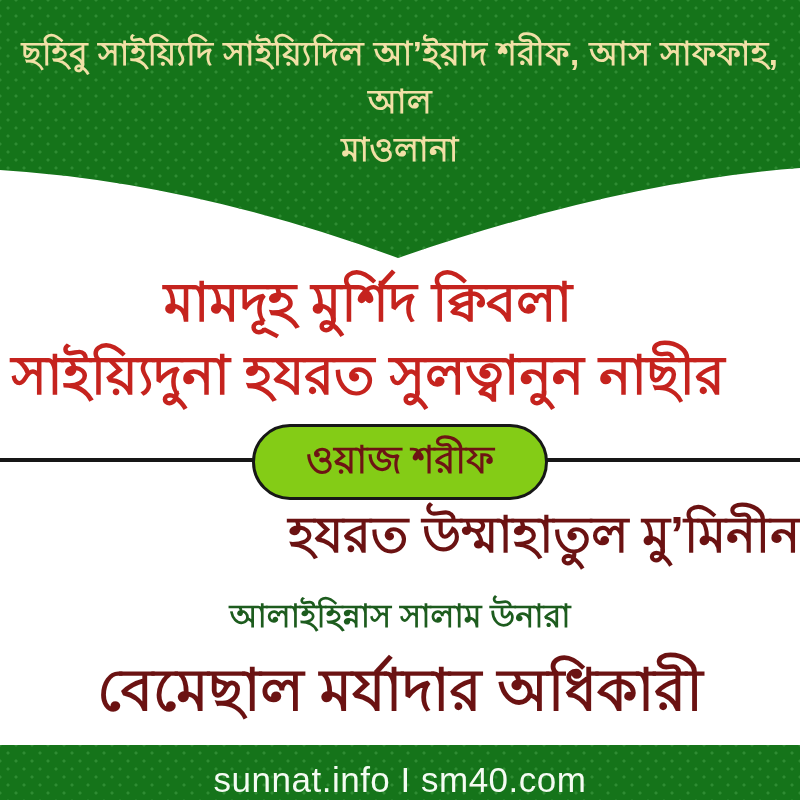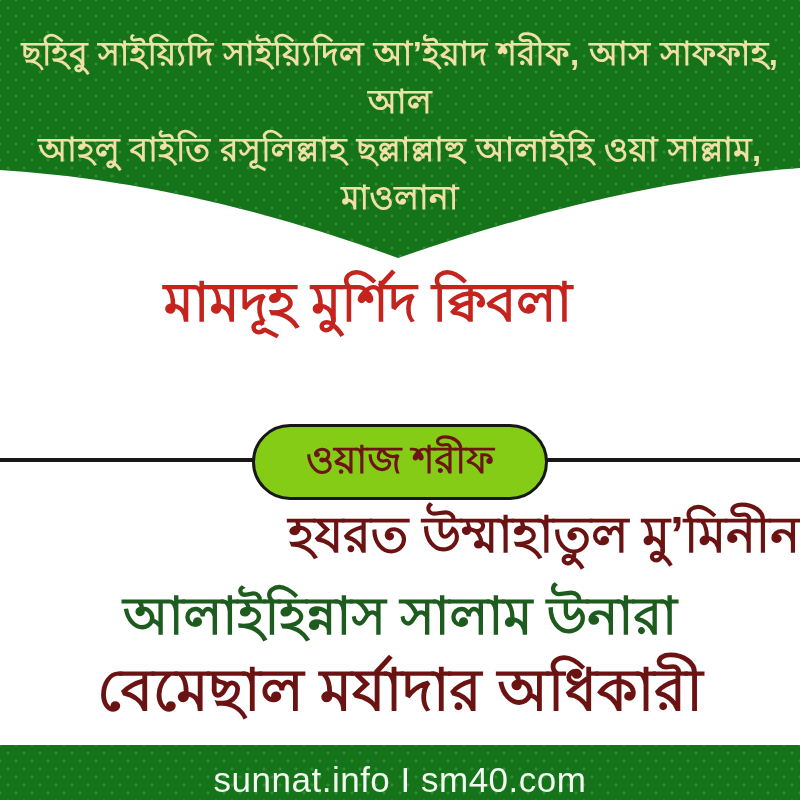--- a/index.html
+++ b/index.html
@@ -42,47 +42,47 @@
   .badge-label{
     color:#6d1414;font-weight:bold;font-size:38px;line-height:1;
     padding-bottom:4px;
   }
   .sub-maroon{
     position:absolute;top:500px;left:0;width:800px;text-align:right;
     color:#6b1212;font-weight:bold;font-size:50px;line-height:70px;
   }
   .sub-green{
     position:absolute;top:588px;left:0;width:800px;text-align:center;
-    color:#1d5c1e;font-weight:bold;font-size:52px;line-height:56px;
+    color:#1d5c1e;font-weight:bold;font-size:32px;line-height:56px;
   }
   .sub-maroon-big{
     position:absolute;top:648px;left:0;width:800px;text-align:center;
     color:#6b1212;font-weight:bold;font-size:58px;line-height:84px;
   }
   .footer{
     position:absolute;top:745px;left:0;width:800px;height:69px;
     display:flex;align-items:center;justify-content:center;
   }
   .footer-text{
     color:#f4fbf2;font-size:35px;font-weight:normal;letter-spacing:0.5px;
   }
 </style>
 </head>
 <body>
 
 <div class="header dots-green"></div>
 
 <div class="header-text">
   <div>ছহিবু সাইয়্যিদি সাইয়্যিদিল আ’ইয়াদ শরীফ, আস সাফফাহ, আল</div>
-  <div>আহলু বাইতি রসূলিল্লাহ ছল্লাল্লাহু আলাইহি ওয়া সাল্লাম,</div>
   <div>মাওলানা</div>
 </div>
 
 <div class="title-red">
   <div>মামদূহ মুর্শিদ ক্বিবলা</div>
+  <div>সাইয়্যিদুনা হযরত সুলত্বানুন নাছীর</div>
 </div>
 
 <div class="divider-line"></div>
 <div class="badge">
   <span class="badge-label">ওয়াজ শরীফ</span>
 </div>
 
 <div class="sub-maroon">হযরত উম্মাহাতুল মু’মিনীন</div>
 <div class="sub-green">আলাইহিন্নাস সালাম উনারা</div>
 <div class="sub-maroon-big">বেমেছাল মর্যাদার অধিকারী</div>

